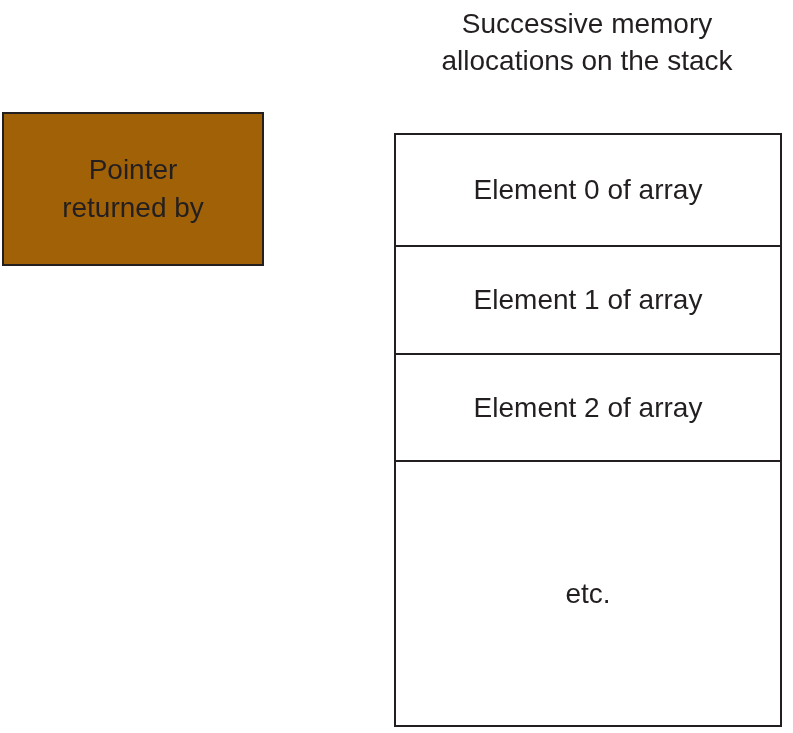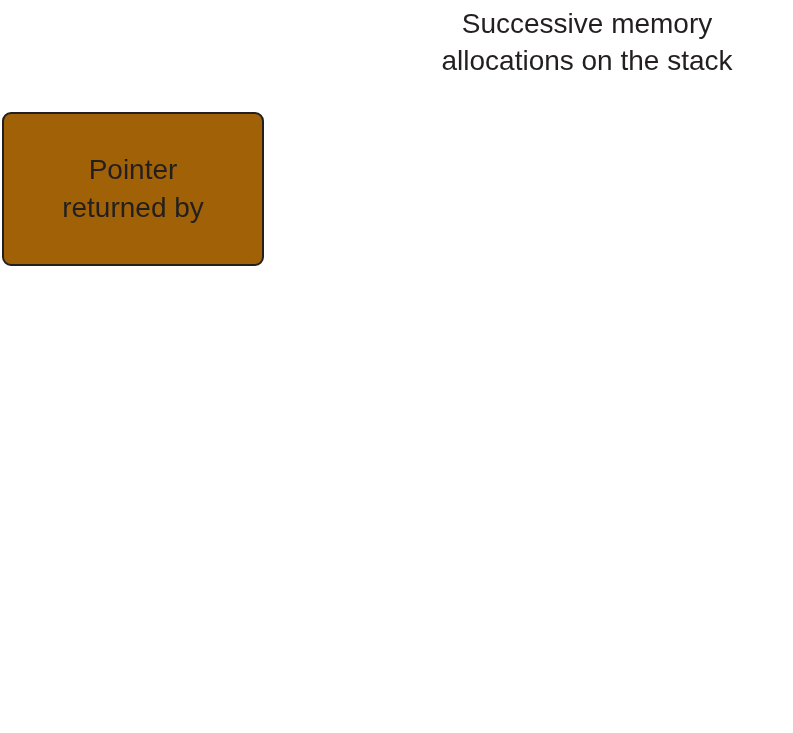--- a/index.html
+++ b/index.html
@@ -1,15 +1,15 @@
 <!DOCTYPE html>
 <html><head>
 <meta charset="utf-8">
 <style>
-  * { margin: 0; padding: 0; box-sizing: border-box; border-radius: 9px; }
+  * { margin: 0; padding: 0; box-sizing: border-box; }
   html, body { background: #ffffff; }
   .canvas {
     position: relative;
     width: 793px;
     height: 733px;
     background: #ffffff;
     font-family: "Liberation Sans", sans-serif;
     color: #231f20;
     overflow: hidden;
   }
@@ -79,14 +79,28 @@
 
   <div class="stack-title">Successive memory allocations on the stack</div>
 
   <div class="pointer-box">
     <div class="inner">
       <span>Pointer returned by</span>
       <br>
     </div>
   </div>
 
+  <div class="stack-box">
+    <div class="stack-row row-0">
+      <span>Element 0 of array</span>
+    </div>
+    <div class="stack-row row-1">
+      <span>Element 1 of array</span>
+    </div>
+    <div class="stack-row row-2">
+      <span>Element 2 of array</span>
+    </div>
+    <div class="stack-row row-3">
+      <span>etc.</span>
+    </div>
+  </div>
 
 </div>
 
 </body></html>

